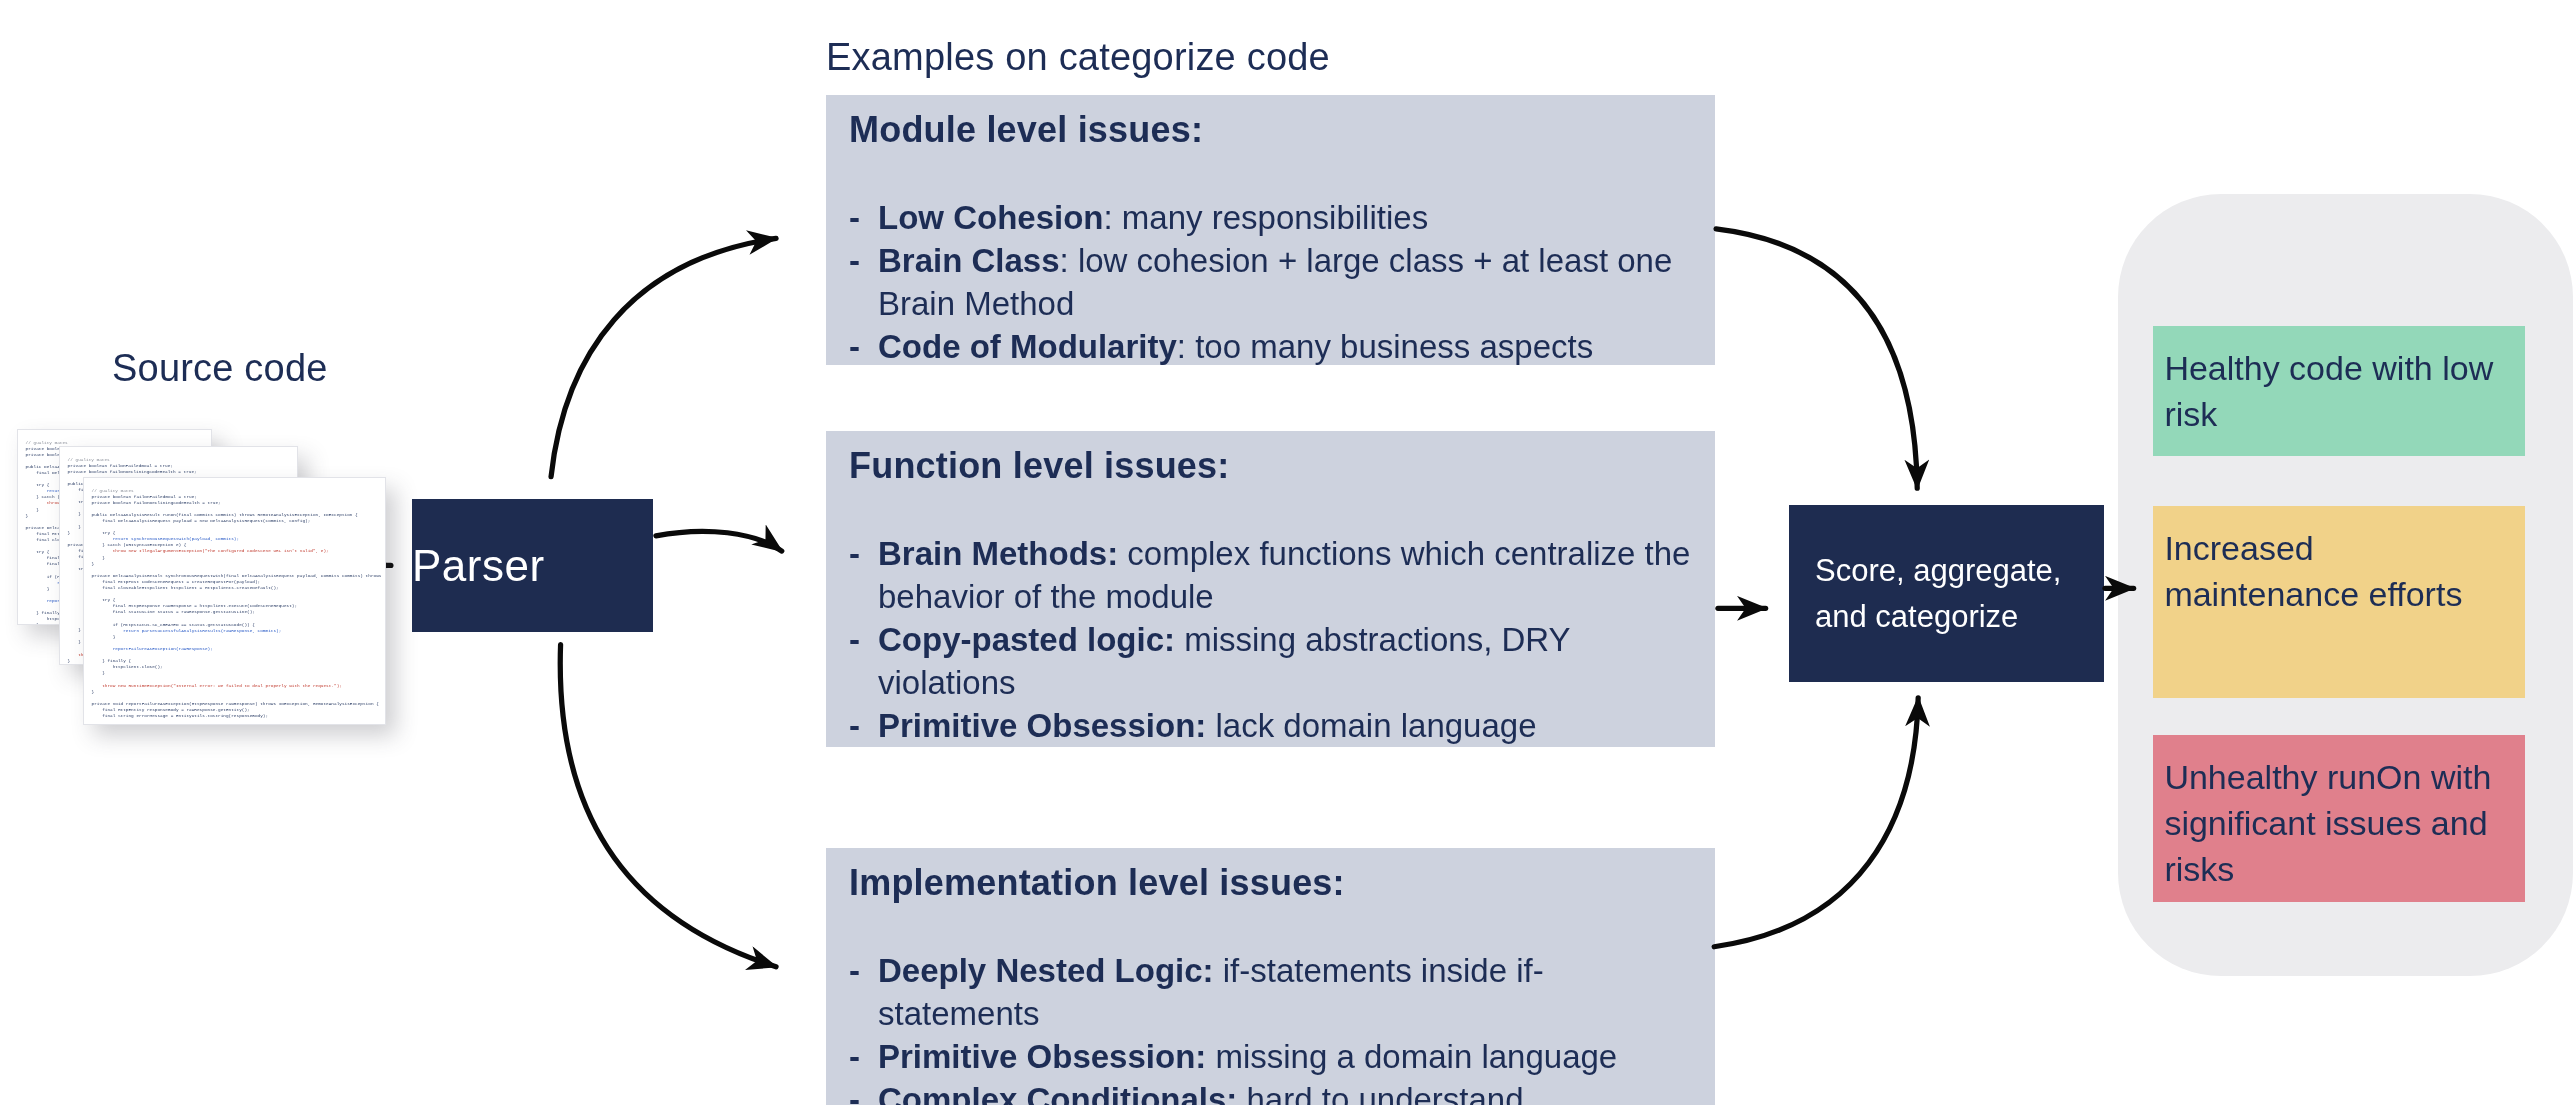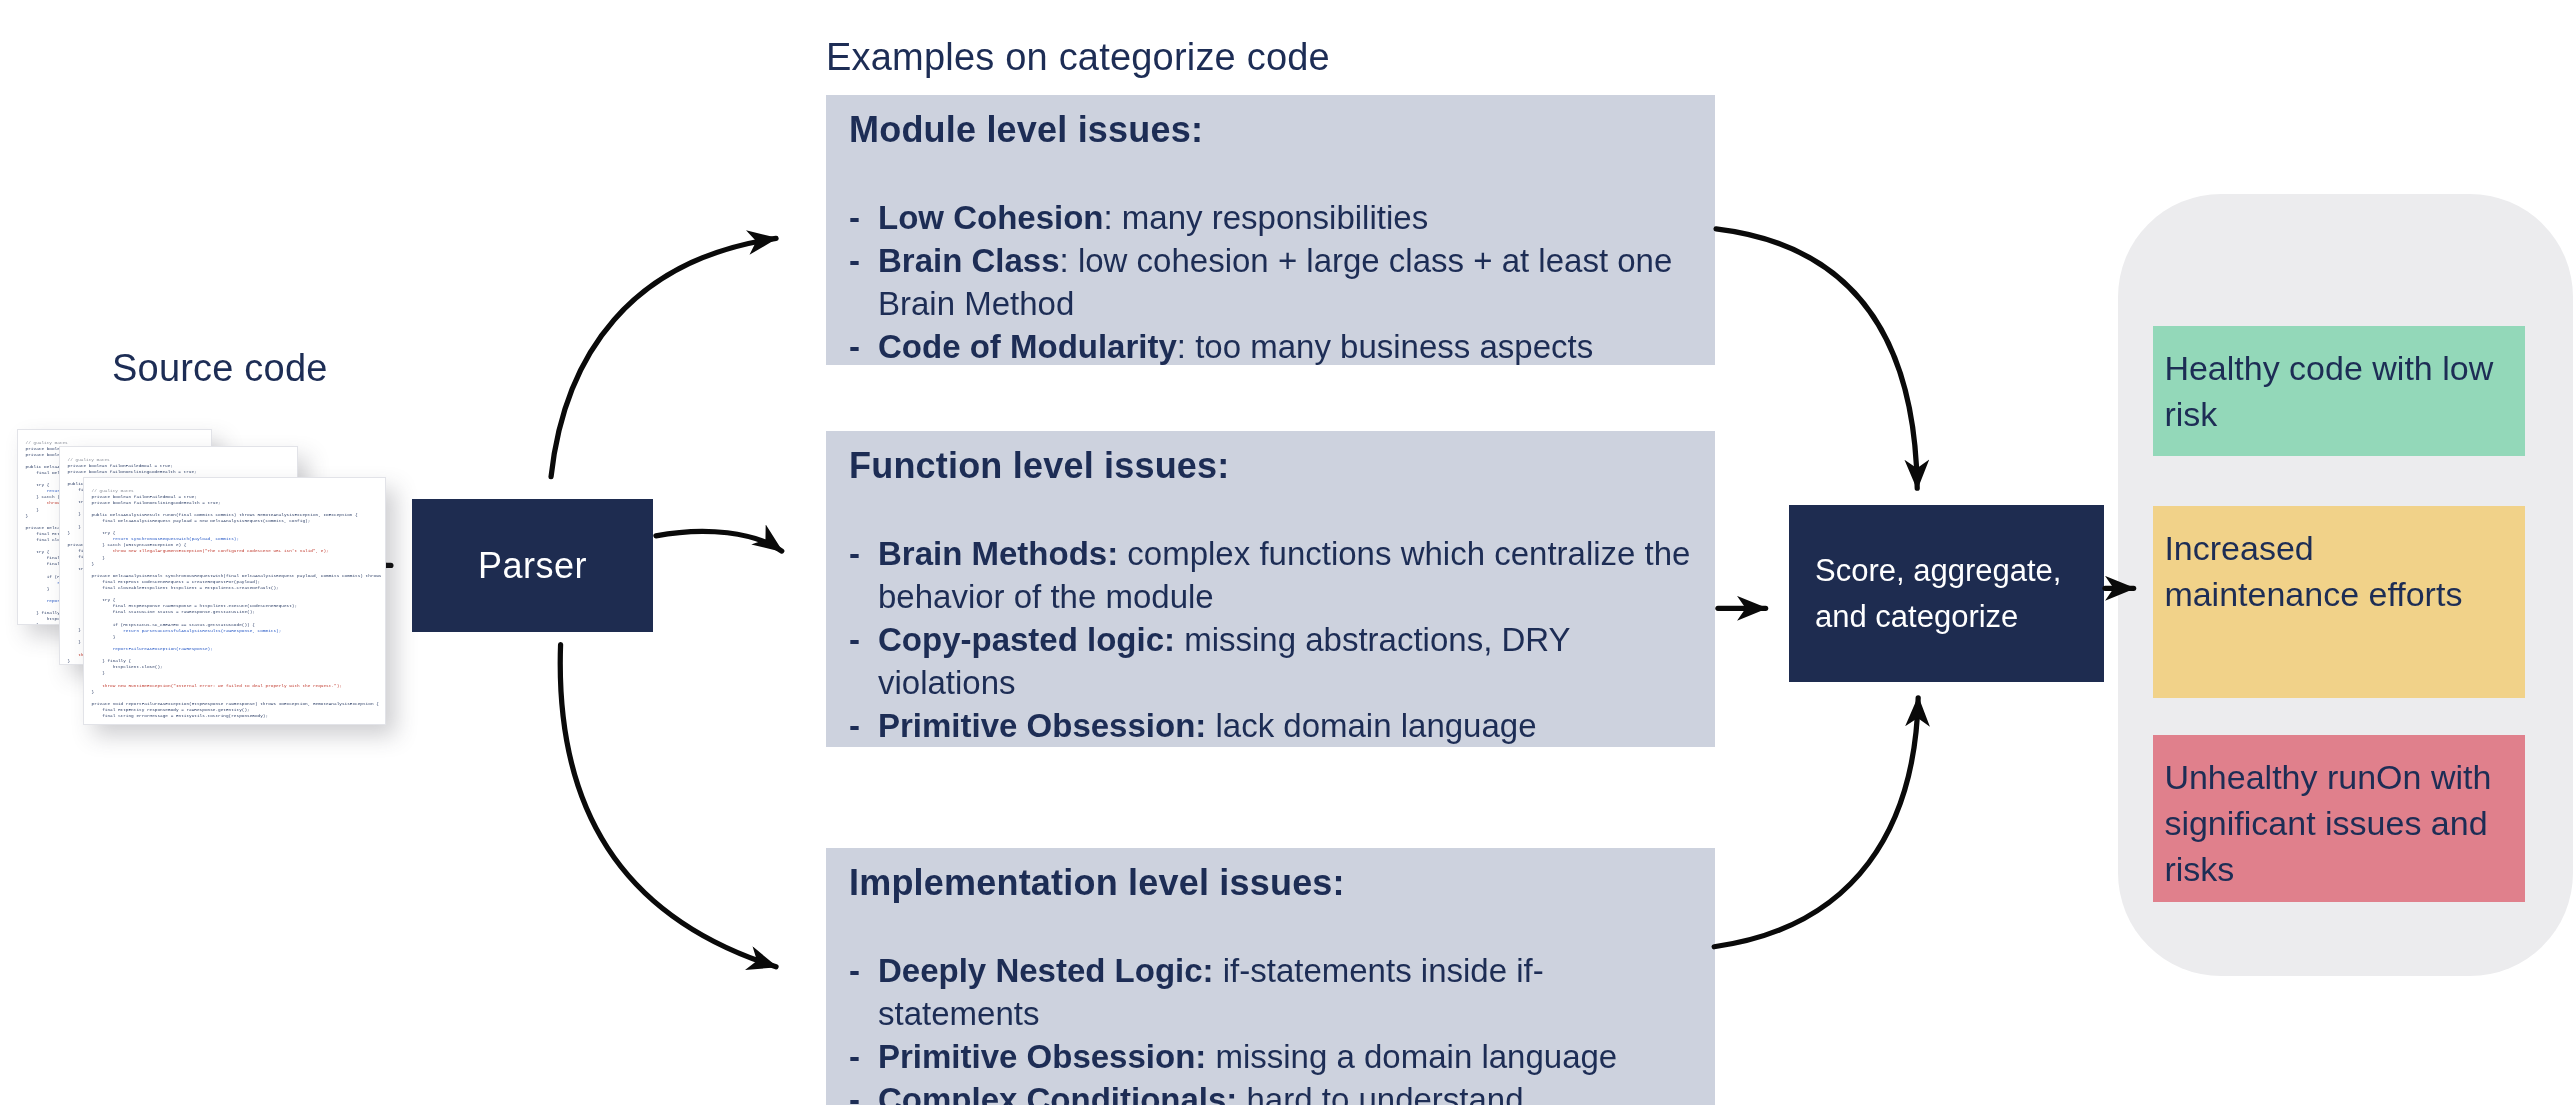--- a/index.html
+++ b/index.html
@@ -15,21 +15,21 @@
   .issue-box{background:#cdd2de;width:889px;padding:13.3px 23px 0 23px;box-sizing:border-box;}
   .issue-box h3{margin:0;font-size:36px;line-height:44px;font-weight:700;color:#1d2d55;letter-spacing:0.2px;}
   .issue-box ul{list-style:none;margin:44px 0 0 0;padding:0;}
   .issue-box li{display:flex;font-size:33px;line-height:43px;color:#1d2d55;}
   .issue-box li .dash{width:29px;flex:0 0 29px;font-weight:700;}
   .issue-box li .bt{flex:1;}
   .issue-box li b{font-weight:700;}
 
   
   .navy-box{background:#1e2c50;color:#ffffff;display:flex;align-items:center;box-sizing:border-box;}
-  #parser-box{justify-content:center;font-size:36px;letter-spacing:0.5px;}
+  #parser-box{justify-content:flex-start;font-size:44px;letter-spacing:0.5px;}
   #score-box{padding-left:26px;font-size:31px;line-height:46px;}
 
   
   .page{background:#ffffff;border:1px solid #e2e3e8;box-shadow:9.5px 11.4px 21px rgba(60,60,70,.25);overflow:hidden;box-sizing:border-box;}
   .code{font-family:"Liberation Mono",monospace;font-size:4.4px;line-height:6.1px;white-space:pre;padding:9.5px 7.6px;color:#2c3e66;}
   .c-n{color:#2c3e66;} .c-r{color:#c13a2e;} .c-b{color:#2356c5;} .c-g{color:#8a8f99;}
 
   
   #health-panel{background:#ececee;border-radius:103px;}
   .cat-box{width:372px;box-sizing:border-box;padding:19px 11.4px 0 11.4px;font-size:34px;line-height:46px;color:#1d2d55;}

